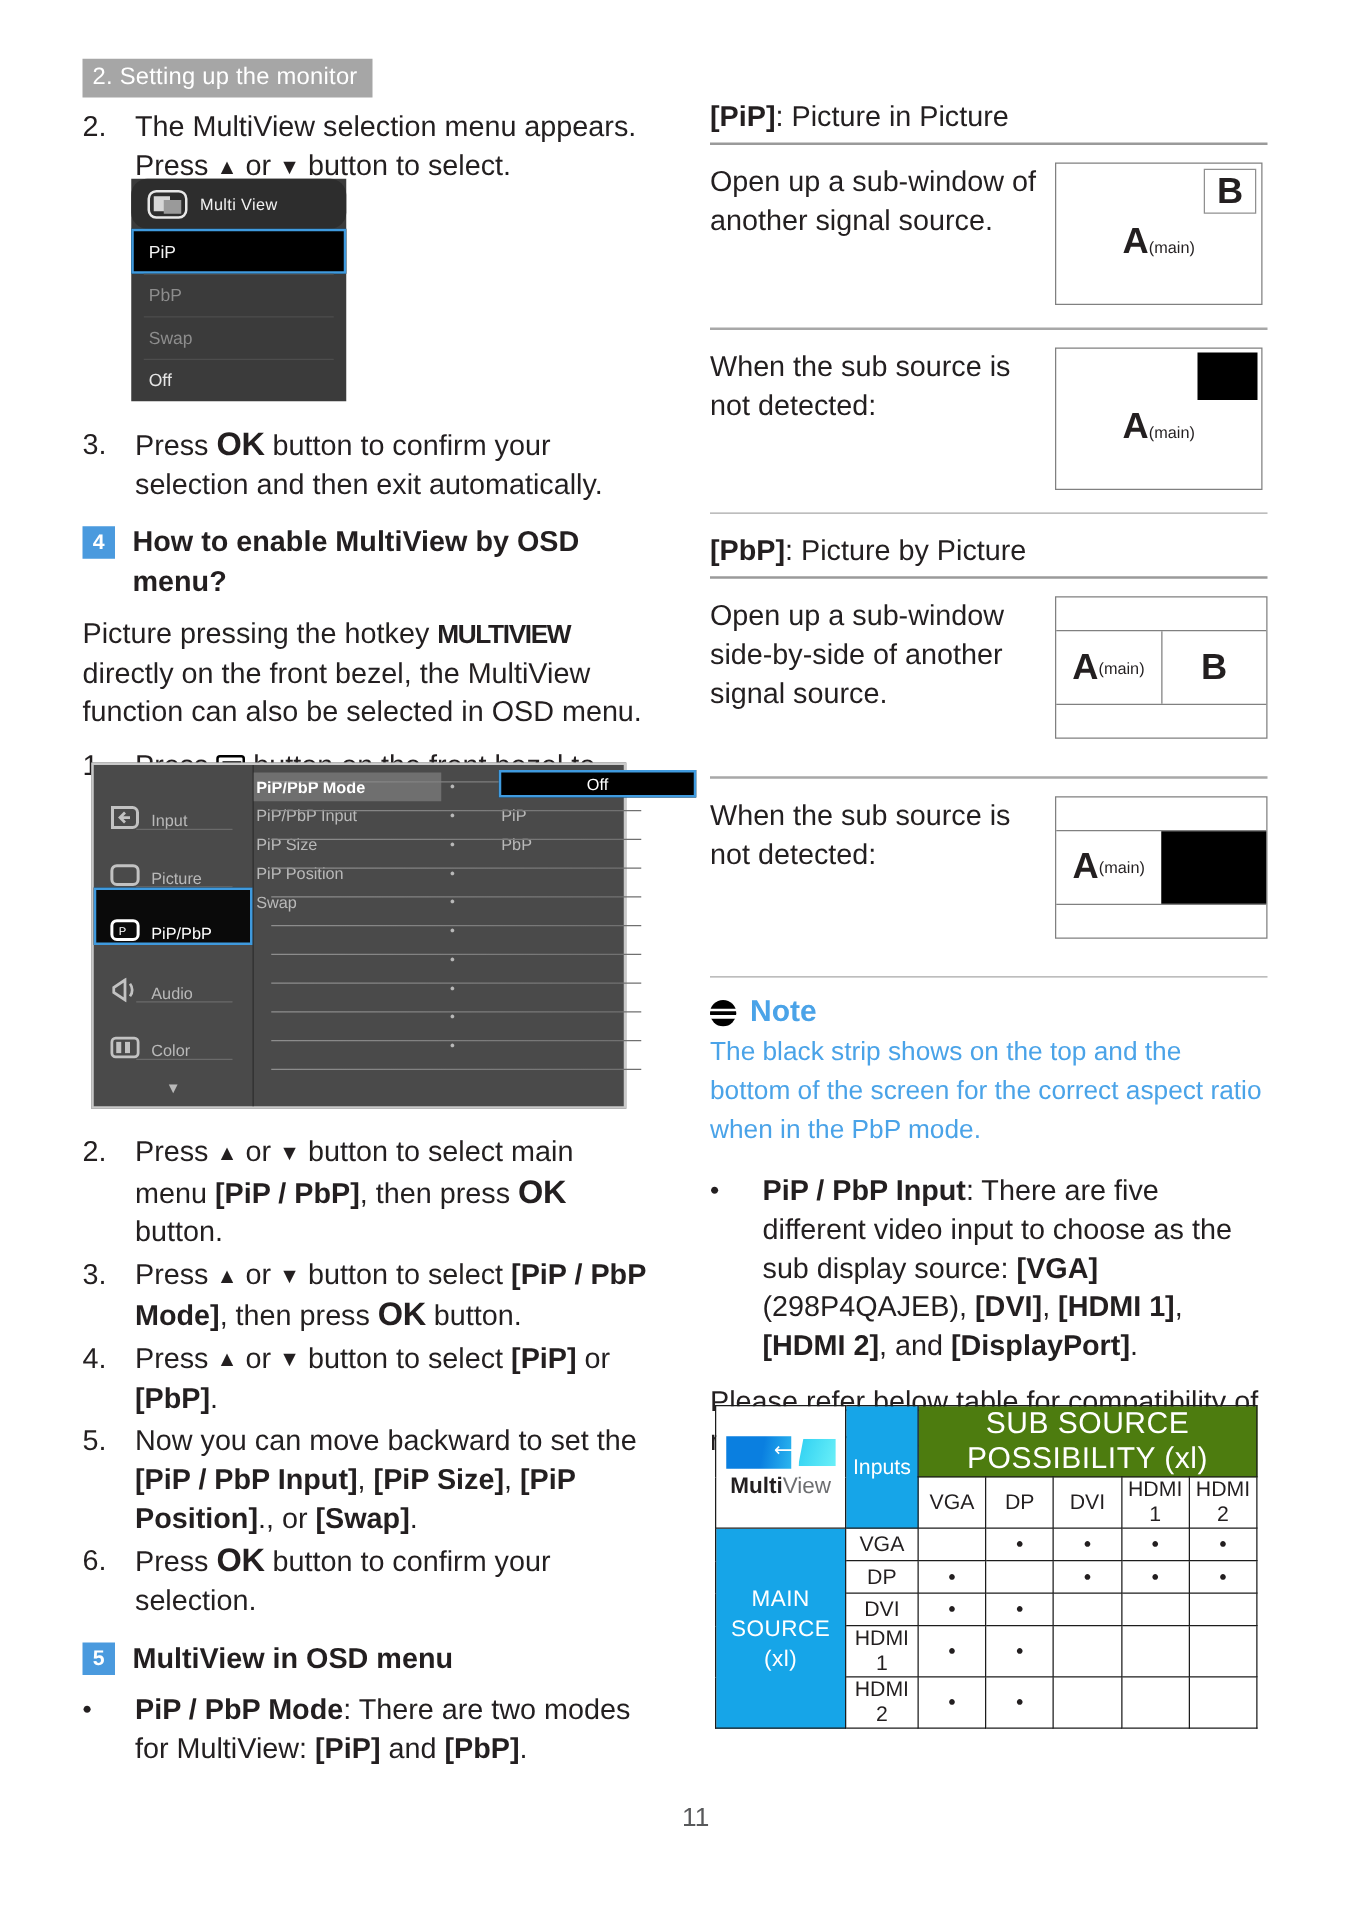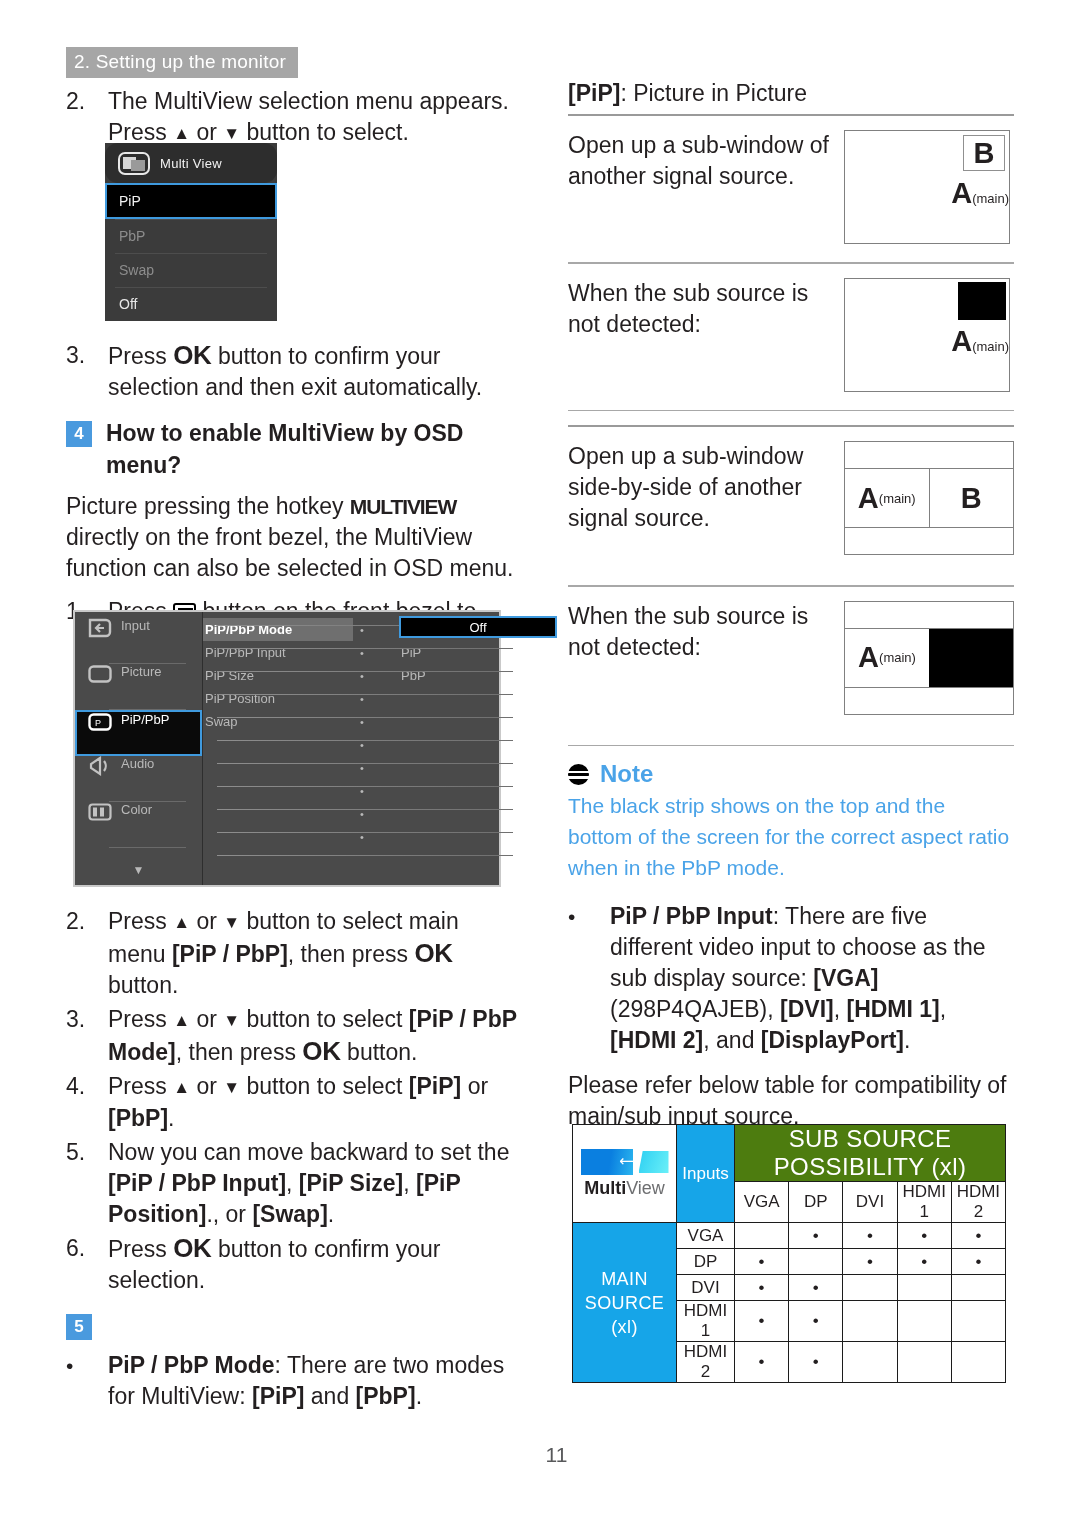--- a/index.html
+++ b/index.html
@@ -86,21 +86,21 @@
   }
   .mv-row.on { color:#e6e6e6; }
 
   
   .osd {
     position:absolute; left:73px; top:610px; width:428px; height:277px;
     background:#4a4a4a; border:2px solid #c9c9c9;
     display:flex; font-family:"Liberation Sans", sans-serif;
   }
   .osd-left { width: 128px; border-right:1px solid #2e2e2e; position:relative; padding-top:6px; }
-  .osd-item { height:46px; display:flex; align-items:flex-start; position:relative; padding-left:8px; }
+  .osd-item { height:46px; display:flex; align-items:flex-end; position:relative; padding-left:8px; }
   .osd-item .ic { width:34px; flex:0 0 34px; display:flex; align-items:center; justify-content:center; }
   .osd-item .lb { font-size:13px; color:#b9b9b9; margin-left:4px; }
   .osd-sep { position:absolute; left:34px; right:16px; bottom:0; height:1px; background:#6a6a6a; }
   .osd-item.sel { background:#0a0a0a; border:2px solid #3f9ade; padding-left:6px; }
   .osd-item.sel .lb { color:#ffffff; }
   .osd-caret { position:absolute; left:0; right:0; bottom:8px; text-align:center; color:#b9b9b9; font-size:12px; }
 
   .osd-right { flex:1; position:relative; padding-top:6px; }
   .osd-opt { height:23px; display:flex; align-items:center; position:relative; }
   .osd-opt .nm { width:150px; padding-left:2px; font-size:13px; color:#b9b9b9; }
@@ -124,21 +124,21 @@
   .blk { display:flex; align-items:flex-start; }
   .blk .cap { flex:1; font-size:23px; line-height:31px; padding-right:12px; }
   .blk .fig { flex:0 0 170px; }
 
   
   .pip-box { width:166px; height:114px; border:1.5px solid #808080; position:relative; background:#fff; }
   .pip-sub { position:absolute; right:4px; top:4px; width:42px; height:36px;
              border:1.5px solid #909090; display:flex; align-items:center; justify-content:center;
              font-size:29px; font-weight:700; }
   .pip-sub.black { background:#000; border:none; right:3px; top:3px; width:48px; height:38px; }
-  .pip-main { position:absolute; left:0; right:0; top:46px; text-align:right;
+  .pip-main { position:absolute; left:0; right:0; top:46px; text-align:center;
               font-size:0; }
   .amain { font-size:29px; font-weight:700; }
 
   .pbp-box { width:170px; border:1.5px solid #808080; background:#fff; }
   .pbp-strip { height:27px; border-bottom:1.5px solid #808080; }
   .pbp-strip.bot { border-bottom:none; border-top:1.5px solid #808080; }
   .pbp-mid { display:flex; height:58px; }
   .pbp-cell { flex:1; display:flex; align-items:center; justify-content:center; }
   .pbp-cell.divider { border-right:1.5px solid #808080; }
   .pbp-cell.black { background:#000; }
@@ -383,20 +383,21 @@
       <div class="body"><span>Now you can move backward to set the </span><b class="semi">[PiP / PbP Input]</b><span>, </span><b class="semi">[PiP Size]</b><span>, </span><b class="semi">[PiP Position]</b><span>., or </span><b class="semi">[Swap]</b><span>.</span></div>
     </div>
 
     <div class="step">
       <div class="num">6.</div>
       <div class="body"><span>Press </span><span class="ok">OK</span><span> button to confirm your selection.</span></div>
     </div>
 
     <div class="badge-head">
       <div class="badge">5</div>
+      <div class="txt">MultiView in OSD menu</div>
     </div>
 
     <div class="bullet">
       <div class="dot">•</div>
       <div class="body"><b class="semi">PiP / PbP Mode</b><span>: There are two modes for MultiView: </span><b class="semi">[PiP]</b><span> and </span><b class="semi">[PbP]</b><span>.</span></div>
     </div>
   </div>
 
   <div class="col-right">
 
@@ -420,20 +421,21 @@
       <div class="fig">
         <div class="pip-box">
           <div class="pip-sub black"></div>
           <div class="pip-main"><span class="amain">A</span><span class="sm amain" style="font-size:13px;font-weight:400">(main)</span></div>
         </div>
       </div>
     </div>
 
     <div class="rule thin"></div>
 
+    <div class="sec-h" style="margin-top:2px"><b class="semi">[PbP]</b><span>: Picture by Picture</span></div>
     <div class="rule"></div>
 
     <div class="blk" style="min-height:140px">
       <div class="cap">Open up a sub-window side-by-side of another signal source.</div>
       <div class="fig">
         <div class="pbp-box">
           <div class="pbp-strip"></div>
           <div class="pbp-mid">
             <div class="pbp-cell divider">
                 <span class="amain">A</span>

